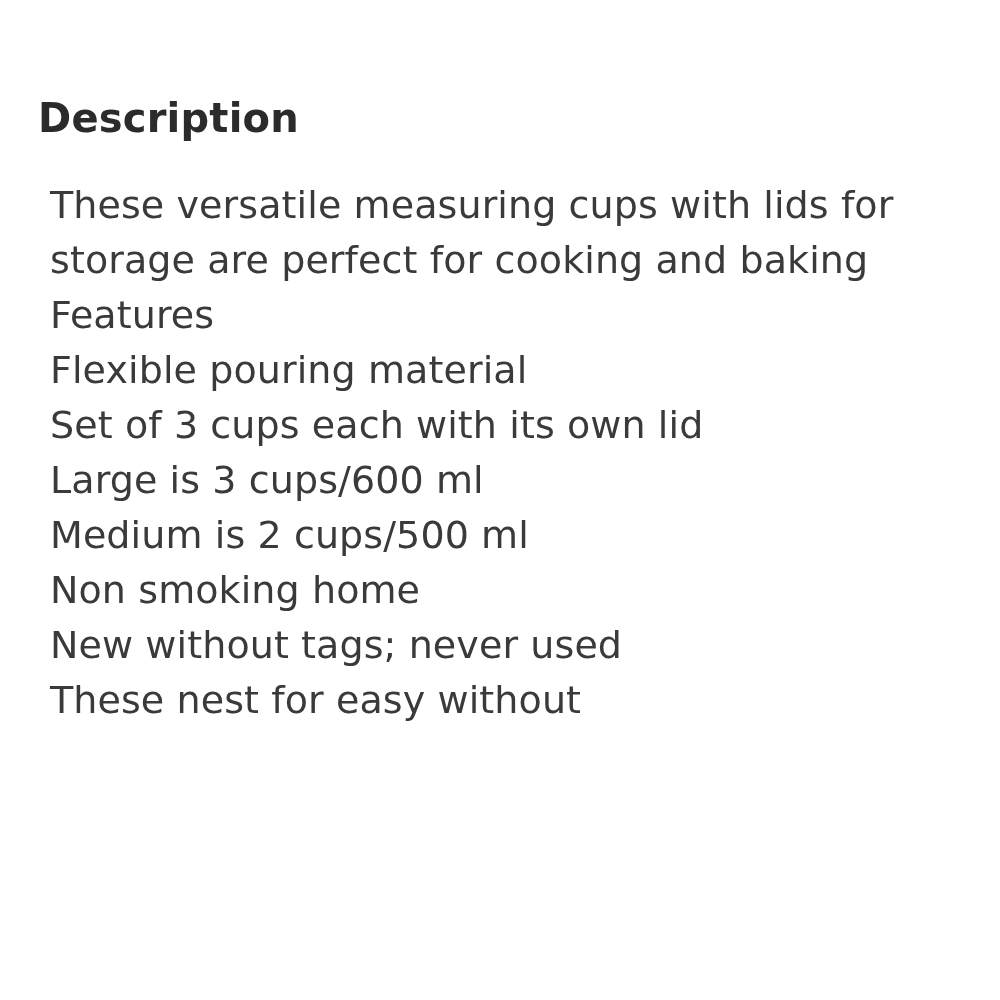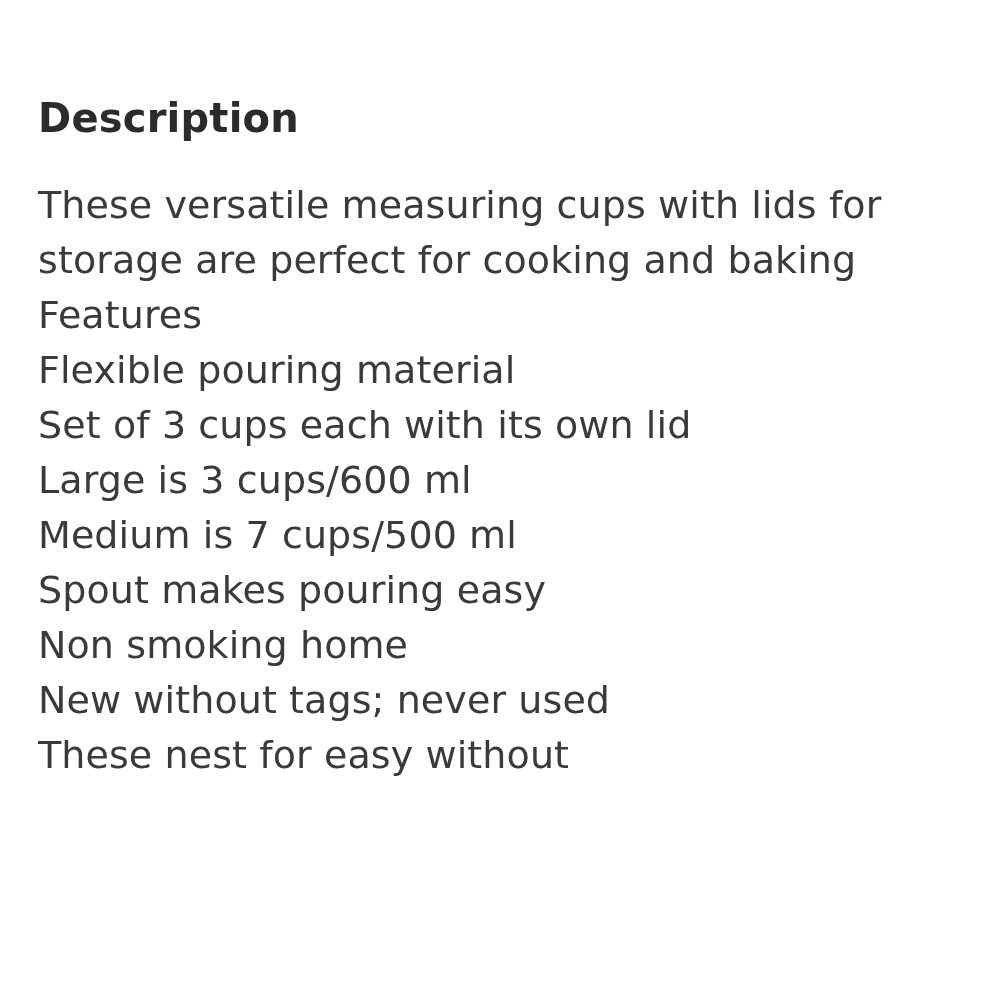--- a/index.html
+++ b/index.html
@@ -23,21 +23,21 @@
   }
   .section-title {
     font-size: 40px;
     font-weight: bold;
     color: #2b2b2b;
     letter-spacing: 0.2px;
     margin: 0 0 38px 0;
     line-height: 1.1;
   }
   .desc-body {
-    margin: 0;
+    margin: 12px;
     padding: 0;
     list-style: none;
   }
   .desc-line {
     font-size: 38px;
     font-weight: 400;
     color: #3a3a3a;
     line-height: 55px;
     letter-spacing: 0.1px;
     white-space: pre-wrap;
@@ -58,24 +58,23 @@
     <div class="desc-line intro">These versatile measuring cups with lids for storage are perfect for cooking and baking</div>
 
     <div class="desc-line">Features</div>
 
     <div class="desc-line">Flexible pouring material</div>
 
     <div class="desc-line">Set of 3 cups each with its own lid</div>
 
     <div class="desc-line">Large is 3 cups/600 ml</div>
 
-    <div class="desc-line">Medium is 7 cups/500 ml</div>
+    <div class="desc-line">Medium is 2 cups/500 ml</div>
 
 
-    <div class="desc-line">Spout makes pouring easy</div>
 
     <div class="desc-line">Non smoking home</div>
 
     <div class="desc-line">New without tags; never used</div>
 
     <div class="desc-line">These nest for easy without</div>
 
   </div>
 </div>
 

